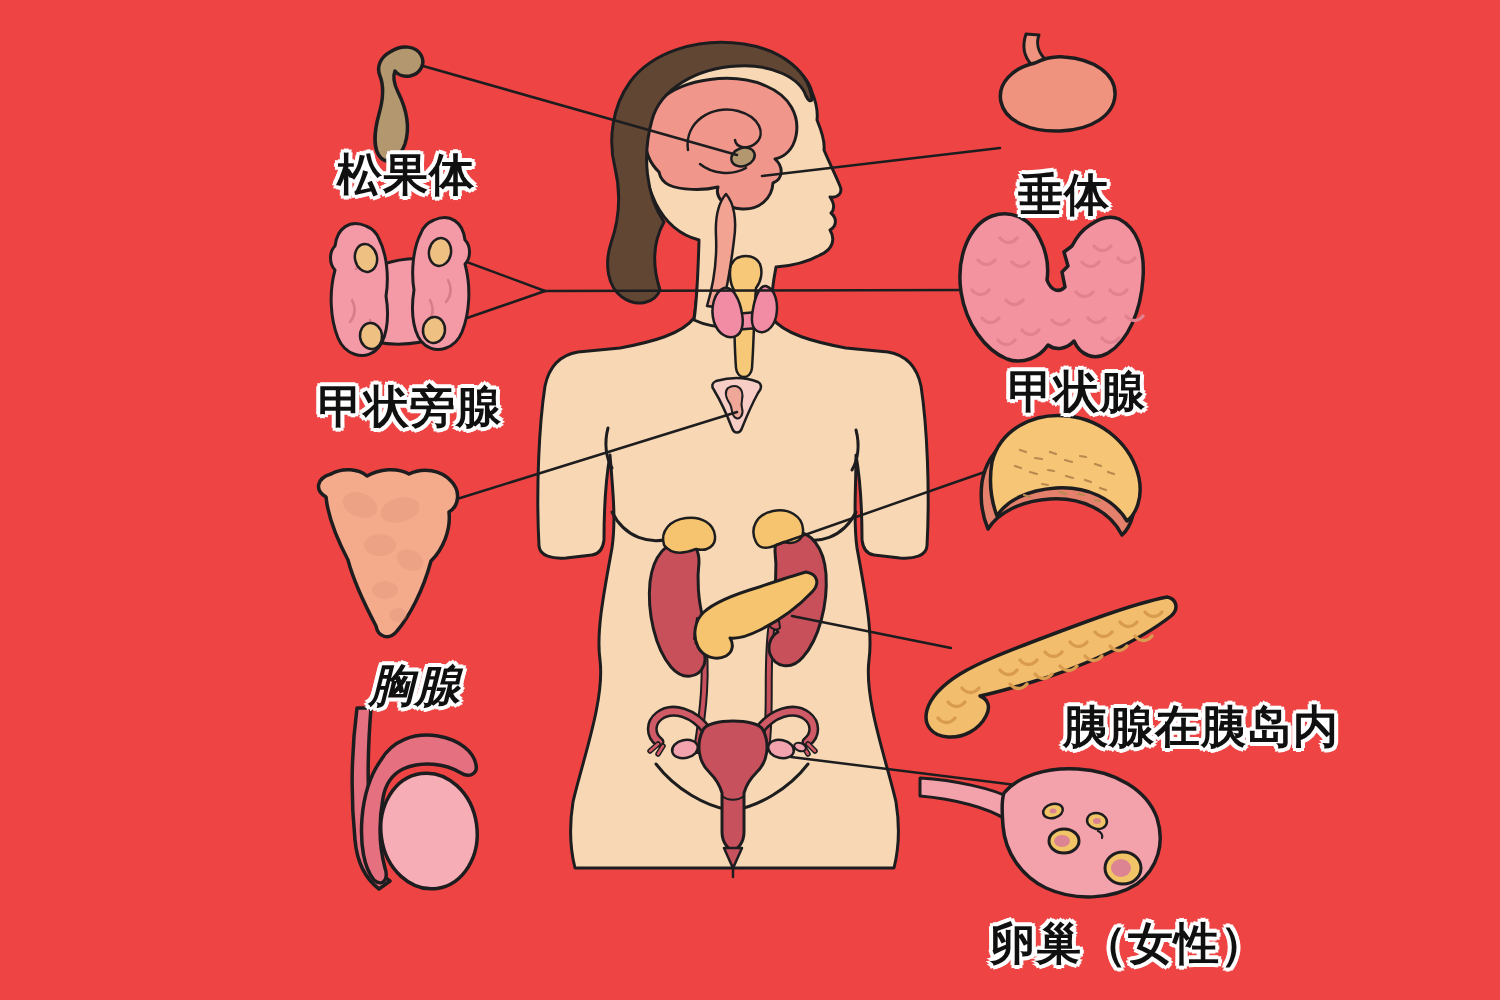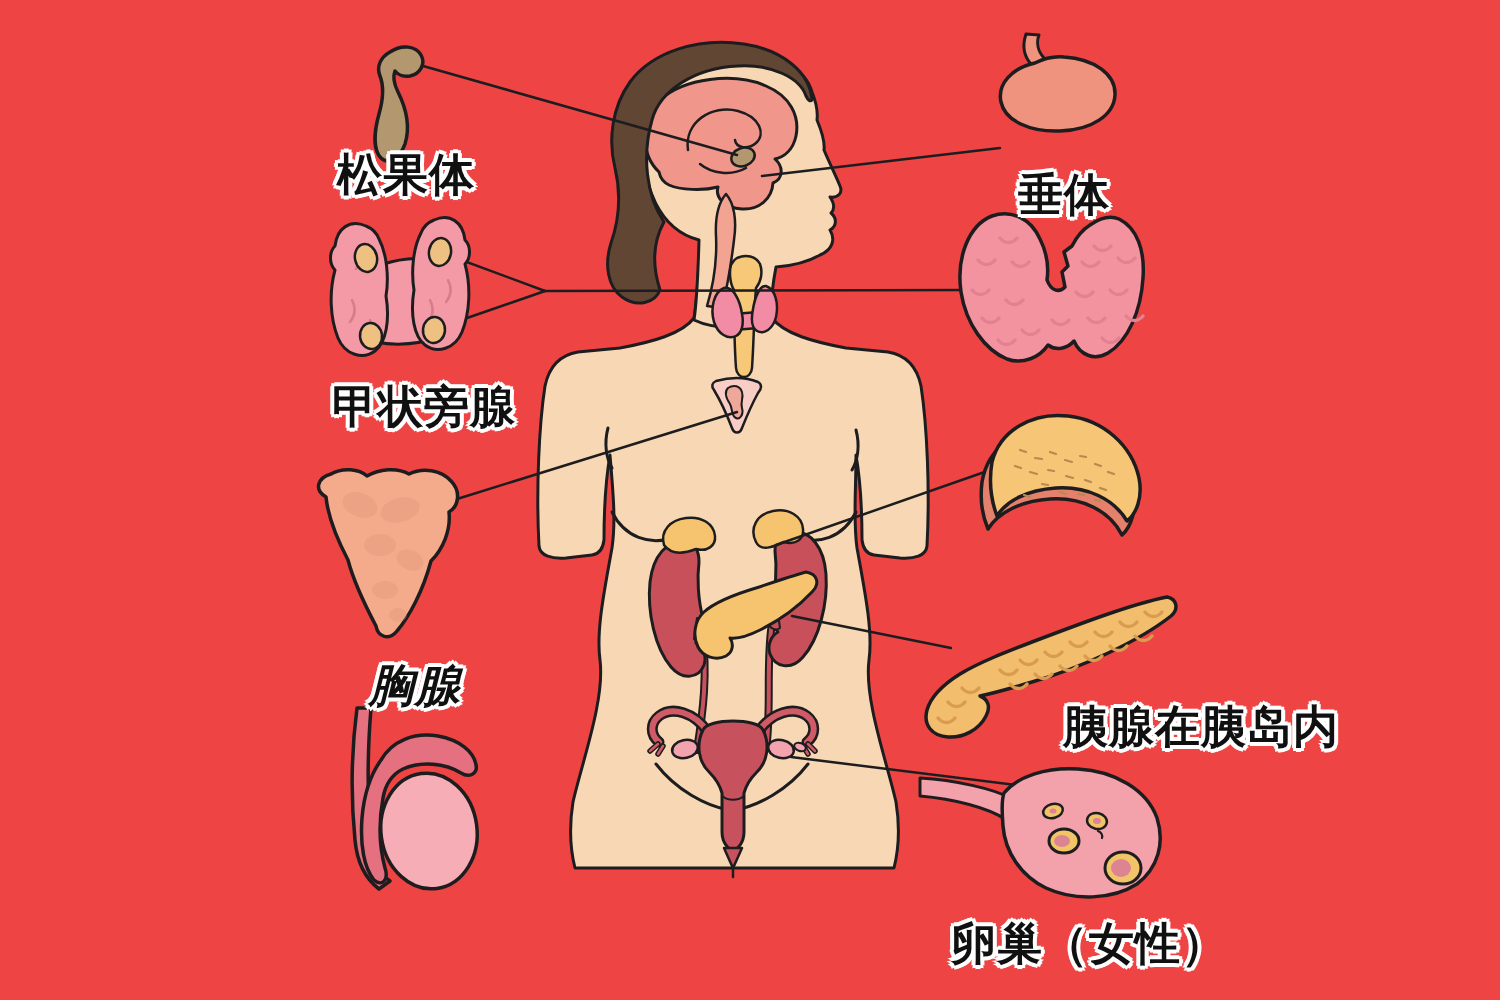--- a/index.html
+++ b/index.html
@@ -449,18 +449,19 @@
     <ellipse cx="1062" cy="841" rx="8" ry="6" fill="#dc8492" stroke="none"></ellipse>
     <path fill="none" stroke-width="2.2" d="M 1098,831 c 3,1 5,4 4,7"></path>
     <ellipse cx="1123" cy="868" rx="18" ry="16" fill="#f2c468" stroke-width="3"></ellipse>
     <ellipse cx="1121" cy="868" rx="10" ry="9" fill="#dc8492" stroke="none"></ellipse>
   </g>
 
 </svg>
 
   <div class="label" style="left:337px; top:145px;">松果体</div>
   <div class="label" style="left:1018px; top:165px;">垂体</div>
-  <div class="label" style="left:332px; top:377px;">甲状旁腺</div>
+  <div class="label" style="left:318px; top:377px;">甲状旁腺</div>
+  <div class="label" style="left:1008px; top:362px;">甲状腺</div>
   <div class="label" style="left:369px; top:656px;font-style:italic;">胸腺</div>
   <div class="label" style="left:1018px; top:697px;padding-left:45px;">胰腺在胰岛内</div>
-  <div class="label" style="left:951px; top:914px;text-align:center;">卵巢（女性）</div>
+  <div class="label" style="left:990px; top:914px;text-align:center;">卵巢（女性）</div>
 
 </div>
 
 </body></html>

